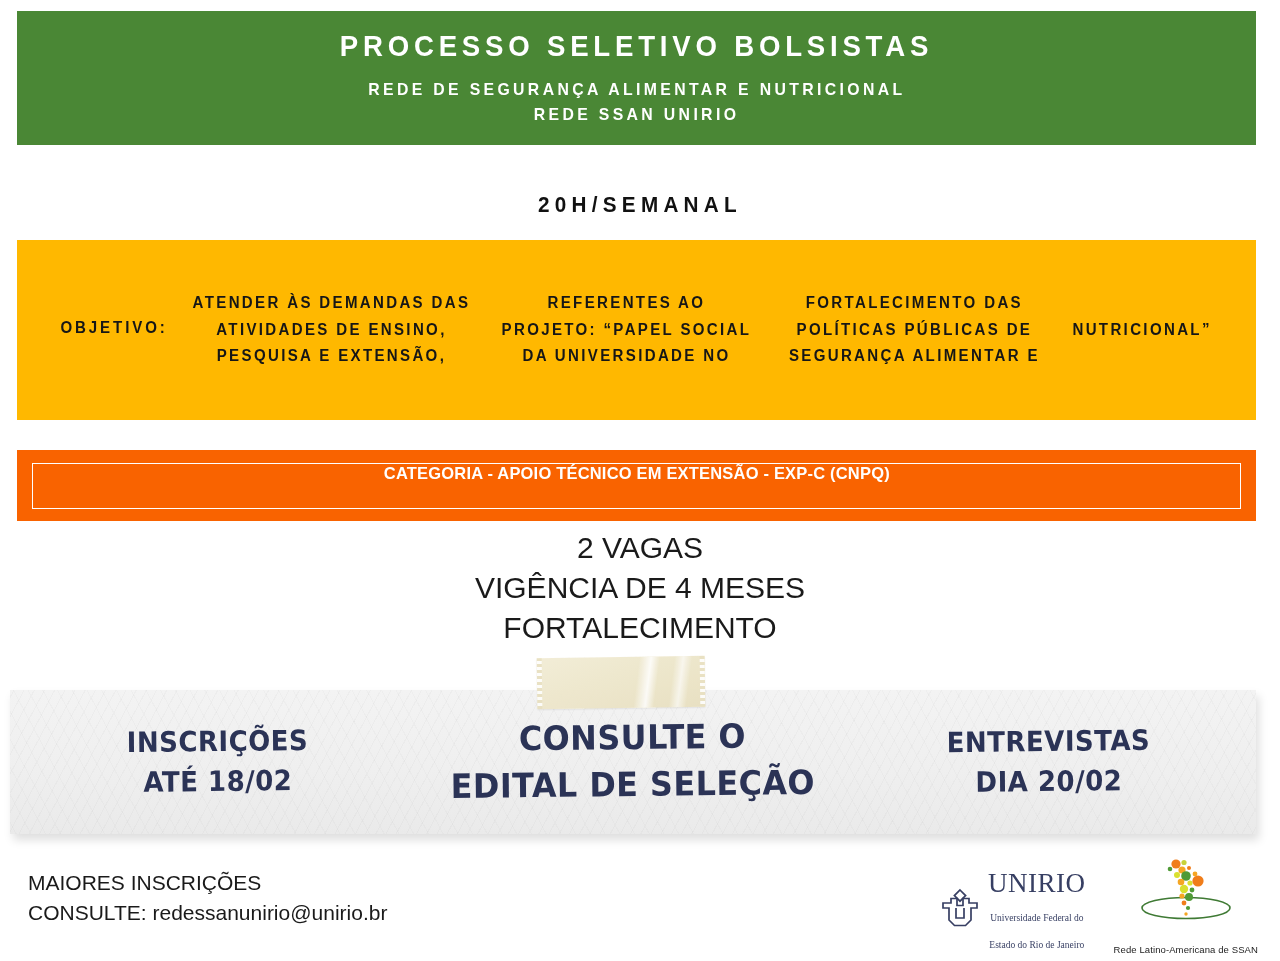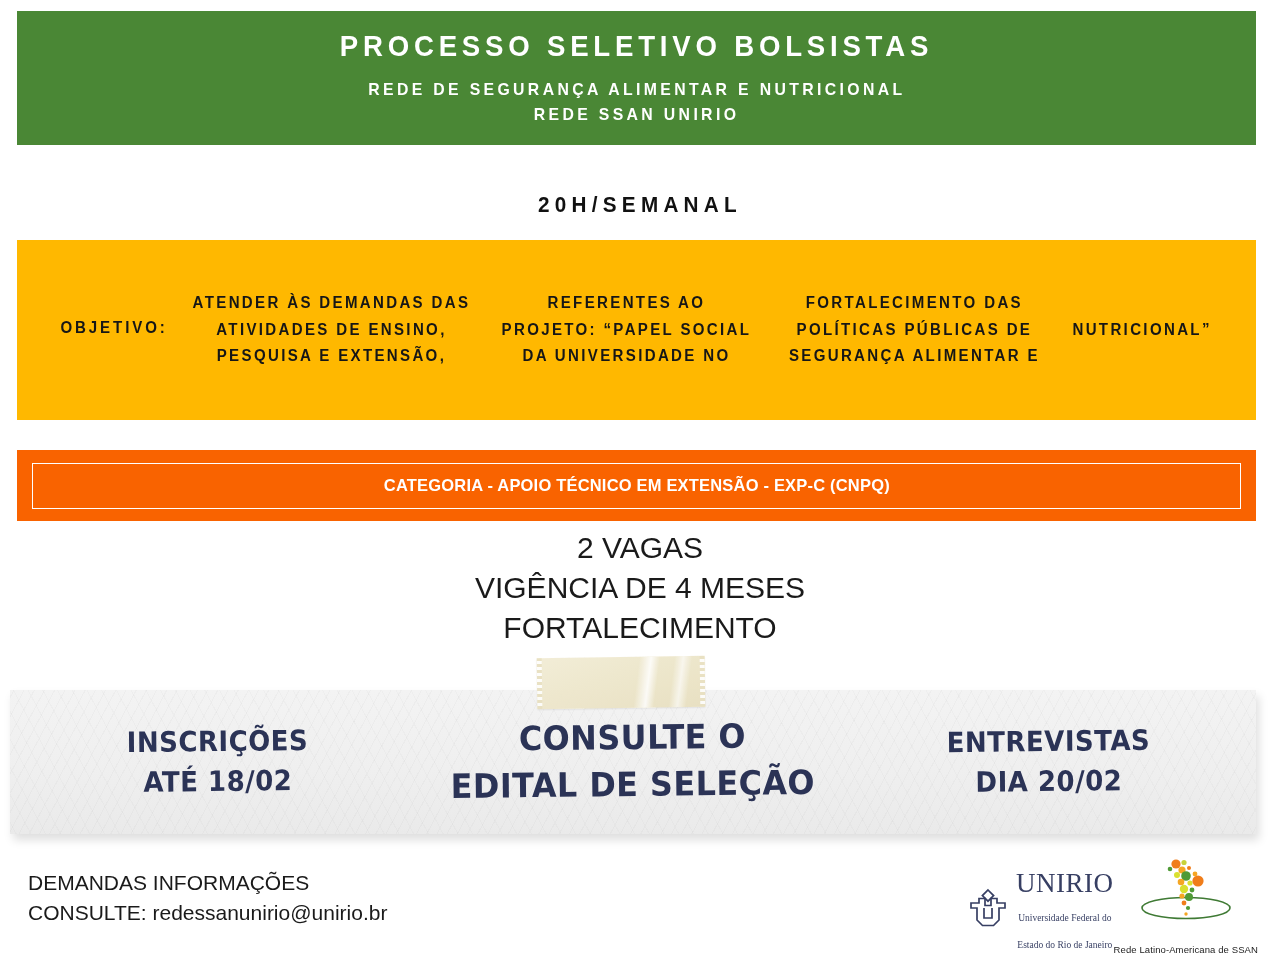--- a/index.html
+++ b/index.html
@@ -122,21 +122,20 @@
     display: flex;
     align-items: center;
     justify-content: center;
   }
   .category-inner {
     width: 1209px;
     height: 46px;
     border: 1.6px solid #ffffff;
     box-sizing: border-box;
     display: flex;
-    align-items: center;
     justify-content: center;
   }
   .category-text {
     color: #ffffff;
     font-size: 17px;
     font-weight: 700;
     letter-spacing: 0.2px;
     text-transform: uppercase;
     transform: scaleX(0.97);
   }
@@ -238,20 +237,21 @@
     color: #1a1a1a;
   }
   .footer-contact div { white-space: pre; }
 
   .logos {
     position: absolute;
     right: 22px;
     top: 858px;
     display: flex;
     align-items: flex-start;
+    gap: 28px;
   }
   .logo-unirio {
     display: flex;
     align-items: center;
     gap: 6px;
     margin-top: 12px;
   }
   .unirio-words { line-height: 1; }
   .unirio-name {
     font-family: "Liberation Serif", "DejaVu Serif", serif;
@@ -323,21 +323,21 @@
       <span class="l1">ENTREVISTAS</span>
       <span class="l2">DIA 20/02</span>
     </div>
   </div>
 
   <div class="tape">
     <div class="tape-shine"></div>
   </div>
 
   <div class="footer-contact">
-    <div>DEMANDAS INFORMAÇÕES</div>
+    <div>MAIORES INSCRIÇÕES</div>
     <div>CONSULTE: redessanunirio@unirio.br</div>
   </div>
 
   <div class="logos">
 
     <div class="logo-unirio">
       <span>
         <svg width="44" height="44" viewBox="0 0 44 44" aria-hidden="true">
           <g fill="none" stroke="#373f63" stroke-width="1.7" stroke-linejoin="miter">
             <path d="M22 3 L27.6 8.6 L22 14.2 L16.4 8.6 Z"></path>

